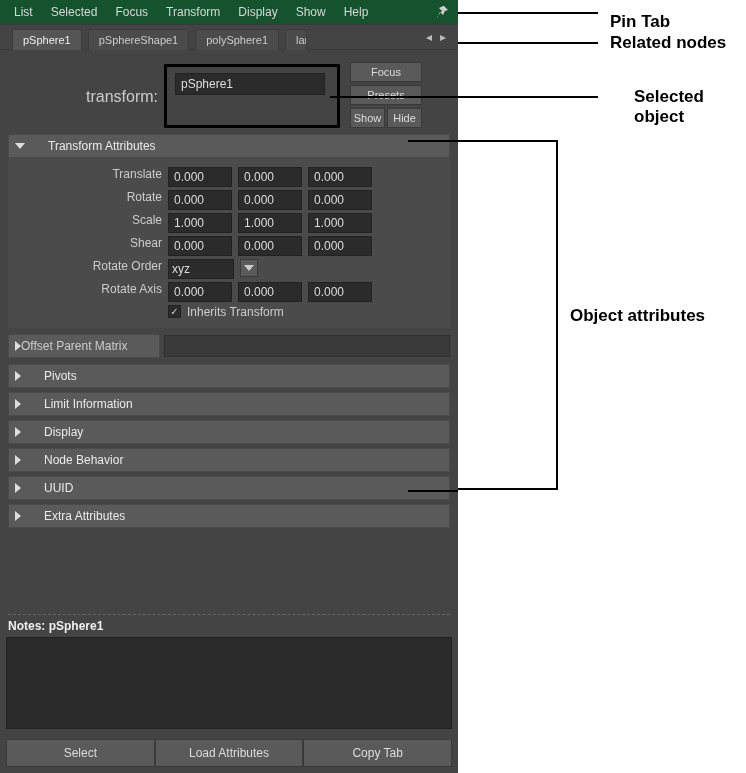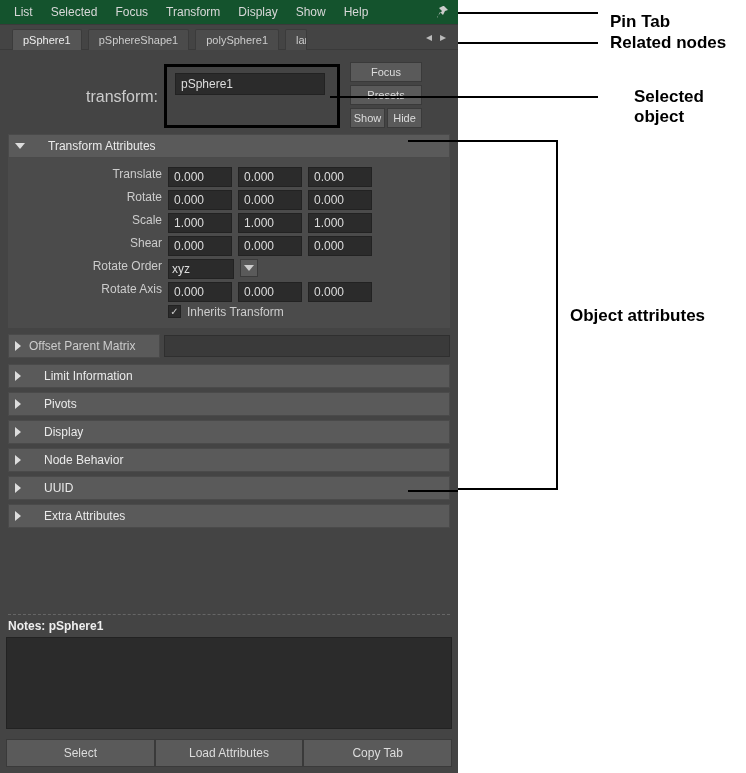--- a/index.html
+++ b/index.html
@@ -206,21 +206,21 @@
   }
   .opm-row {
     margin: 4px 8px;
     display:flex;
     align-items:center;
   }
   .opm-header {
     background:#5a5a5a;
     border:1px solid #4a4a4a;
     padding:4px 6px;
-    display:flex;align-items:center;gap:8px;
+    display:flex;align-items:center;gap:0;
     width:152px;
     cursor:pointer;
     font-size:12px;
   }
   .opm-field {
     flex:1;
     height:22px;
     background:#3a3a3a;
     border:1px solid #2f2f2f;
     margin-left:4px;
@@ -375,27 +375,27 @@
     <div class="opm-header">
       <span class="tri tri-closed"></span>
       <span>Offset Parent Matrix</span>
     </div>
     <div class="opm-field"></div>
   </div>
 
   <div class="section">
     <div class="section-header">
       <span class="tri tri-closed"></span>
+      <span>Pivots</span>
+    </div>
+  </div>
+  <div class="section">
+    <div class="section-header">
+      <span class="tri tri-closed"></span>
       <span>Limit Information</span>
-    </div>
-  </div>
-  <div class="section">
-    <div class="section-header">
-      <span class="tri tri-closed"></span>
-      <span>Pivots</span>
     </div>
   </div>
   <div class="section">
     <div class="section-header">
       <span class="tri tri-closed"></span>
       <span>Display</span>
     </div>
   </div>
   <div class="section">
     <div class="section-header">

